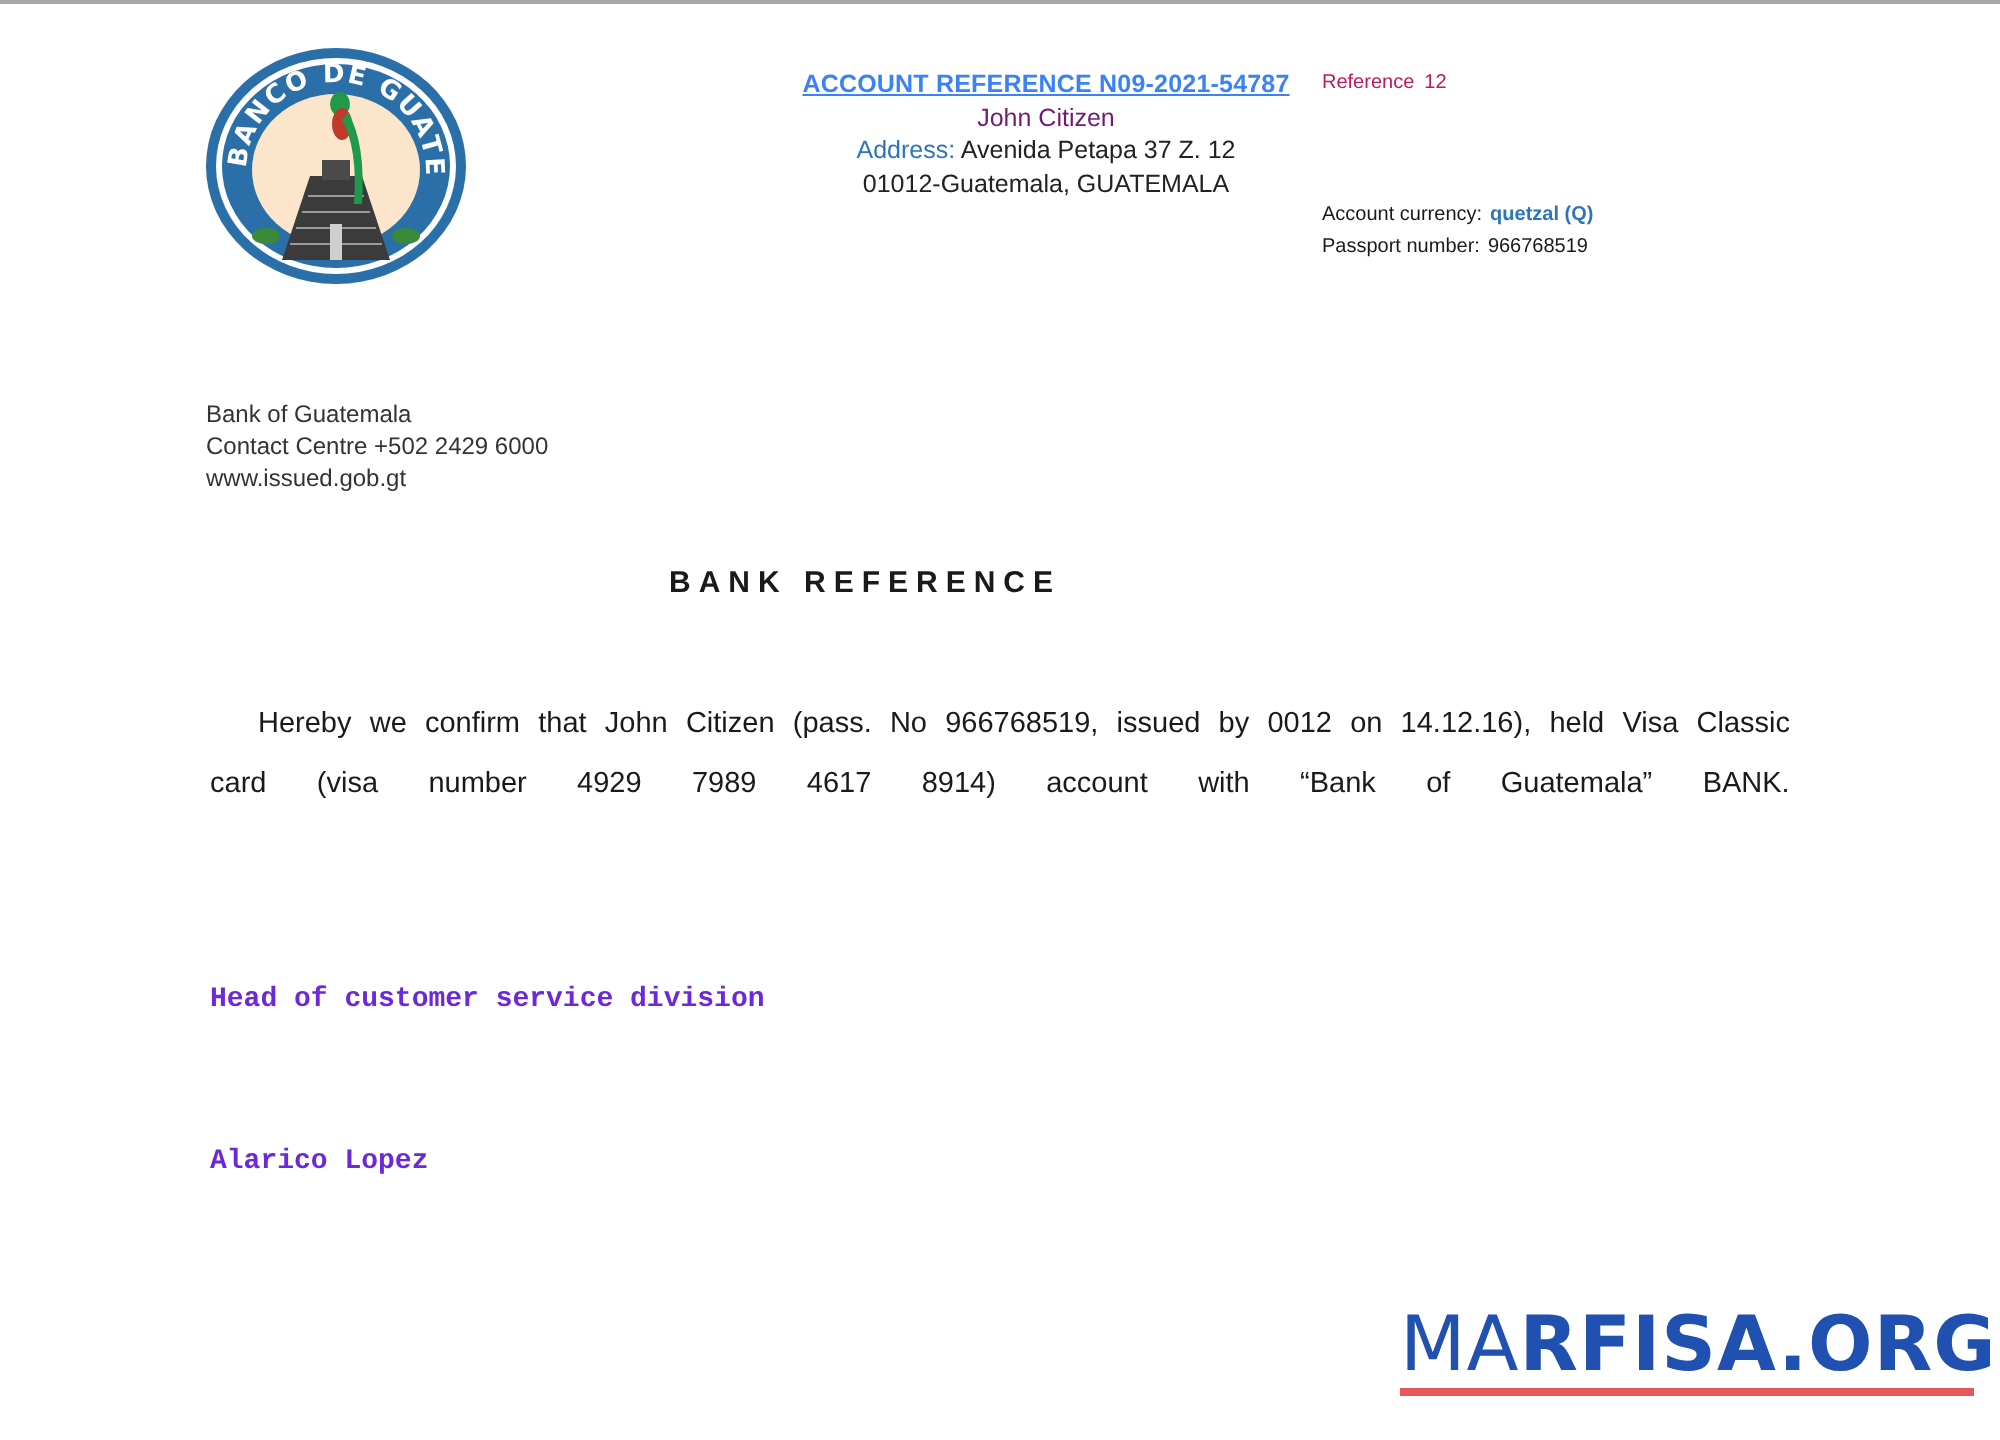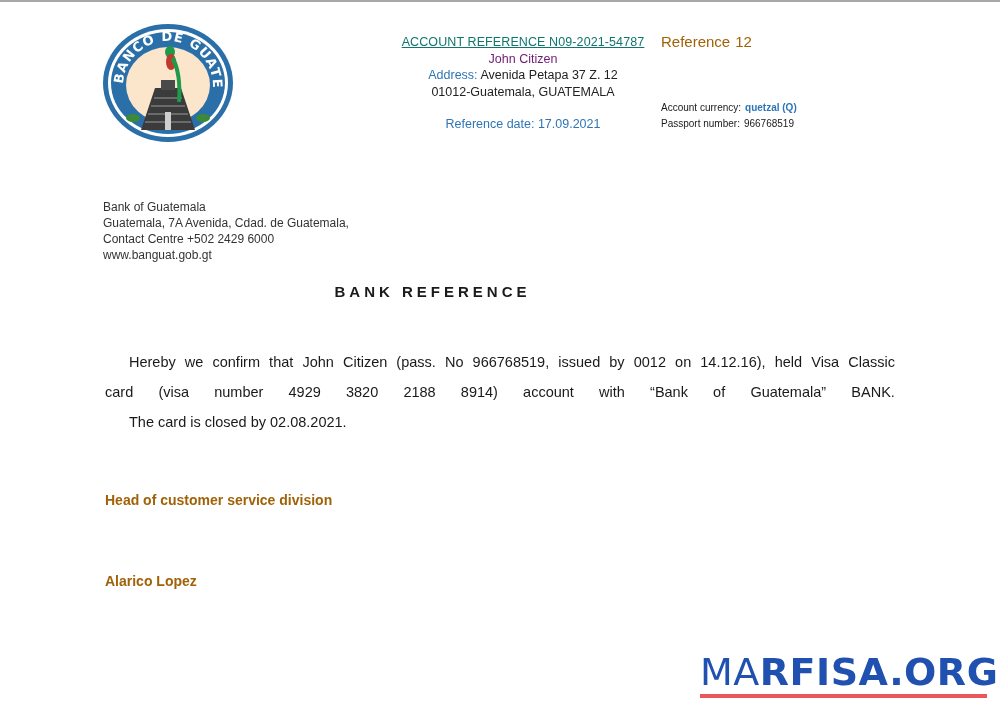--- a/index.html
+++ b/index.html
@@ -11,45 +11,45 @@
       position: relative;
     }
     .top-border { position: absolute; left: 0; top: 0; width: 1000px; height: 2px; background: #a8a8a8; }
     .abs { position: absolute; }
 
     
     .logo { left: 101px; top: 22px; width: 134px; height: 122px; }
 
     
     .ref-block { left: 392px; top: 34px; width: 262px; text-align: center; font-size: 12.5px; line-height: 16.5px; }
-    .ref-title { color: #0f766e; text-decoration: underline; letter-spacing: 0.1px; }
+    .ref-title { color: #3b82f6; text-decoration: underline; letter-spacing: 0.1px; font-weight: bold; }
     .ref-name { font-weight: normal; color: #701a75; text-align: center; }
     .blue { color: #2e75b6; margin-top: 16px; }
     .ref-date { margin-top: 16px; color: #2e75b6; }
 
     
-    .ref-num { left: 661px; top: 34px; font-size: 15px; color: #a16207; line-height: 16px; }
+    .ref-num { left: 661px; top: 34px; font-size: 10px; color: #be185d; line-height: 16px; }
     .ref-num .num { margin-left: 5px; }
     .acct-block { left: 661px; top: 100px; font-size: 10px; line-height: 16px; color: #1a1a1a; }
     .acct-block .val { margin-left: 4px; }
     .acct-block .cur { color: #2e75b6; font-weight: bold; }
 
     
     .bank-addr { left: 103px; top: 155px; font-size: 12px; line-height: 16px; color: #333; margin-top: 44px; }
 
     
     .doc-title { left: 0; width: 865px; top: 283px; text-align: center; font-size: 15px; font-weight: bold; letter-spacing: 4px; color: #1a1a1a; }
 
     
     .body-text { left: 105px; top: 347px; width: 790px; font-size: 14.5px; line-height: 30px; color: #1a1a1a; }
     .p1 { text-indent: 24px; text-align: justify; text-align-last: justify; }
     .justify-line { display: flex; justify-content: space-between; }
     .p3 { padding-left: 24px; }
 
-    .sign { left: 105px; font-size: 14px; font-weight: bold; color: #a16207; }
+    .sign { left: 105px; font-size: 14px; font-weight: bold; color: #6d28d9; font-family: Liberation Mono, monospace; }
     .sign-title { top: 492px; }
     .sign-name { top: 525px; margin-top: 48px; }
 
     
     .wm { left: 700px; top: 652px; width: 290px; }
     .wm-text { font-size: 38px; font-weight: bold; color: #2050b0; letter-spacing: 0.5px; line-height: 40px; font-family: "DejaVu Sans", sans-serif; }
     .wm-text .thin { font-weight: normal; }
     .wm-line { height: 4px; background: #e8585a; width: 287px; margin-top: 2px; }
   </style>
 </head>
@@ -90,62 +90,59 @@
 </div>
 
 <div class="abs ref-block">
   <div class="ref-title">ACCOUNT REFERENCE N09-2021-54787</div>
   <div class="ref-name">John Citizen</div>
   <div>
     <span class="blue">Address:</span>
     <span>Avenida Petapa 37 Z. 12</span>
   </div>
   <div>01012-Guatemala, GUATEMALA</div>
-  <div class="ref-date">Reference date: 17.09.2021</div>
 </div>
 
 <div class="abs ref-num">
   <span>Reference</span><span class="num">12</span>
 </div>
 <div class="abs acct-block">
   <div>
     <span>Account currency:</span><span class="val cur">quetzal (Q)</span>
   </div>
   <div>
     <span>Passport number:</span><span class="val">966768519</span>
   </div>
 </div>
 
 <div class="abs bank-addr">
   <div>Bank of Guatemala</div>
-  <div>Guatemala, 7A Avenida, Cdad. de Guatemala,</div>
   <div>Contact Centre +502 2429 6000</div>
-  <div>www.banguat.gob.gt</div>
+  <div>www.issued.gob.gt</div>
 </div>
 
 <div class="abs doc-title">BANK REFERENCE</div>
 
 <div class="abs body-text">
   <div class="p1">Hereby we confirm that John Citizen (pass. No 966768519, issued by 0012 on 14.12.16), held Visa Classic</div>
   <div class="justify-line">
     <span>card</span>
     <span>(visa</span>
     <span>number</span>
     <span>4929</span>
-    <span>3820</span>
-    <span>2188</span>
+    <span>7989</span>
+    <span>4617</span>
     <span>8914)</span>
     <span>account</span>
     <span>with</span>
     <span>“Bank</span>
     <span>of</span>
     <span>Guatemala”</span>
     <span>BANK.</span>
   </div>
-  <div class="p3">The card is closed by 02.08.2021.</div>
 </div>
 
 <div class="abs sign sign-title">Head of customer service division</div>
 <div class="abs sign sign-name">Alarico Lopez</div>
 
 <div class="abs wm">
   <div class="wm-text"><span class="thin">MA</span><span>RFISA</span><span>.ORG</span></div>
   <div class="wm-line"></div>
 </div>
 

